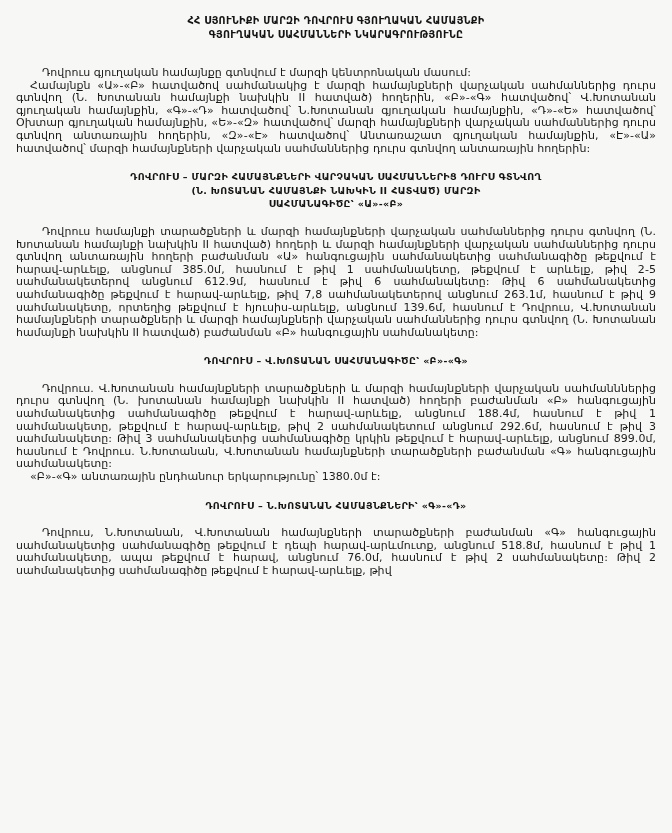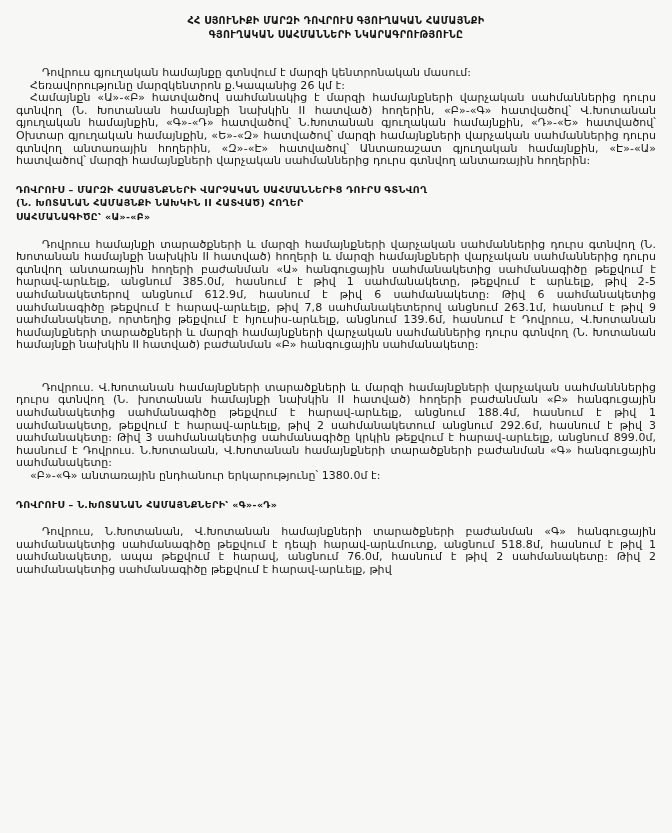--- a/index.html
+++ b/index.html
@@ -48,21 +48,21 @@
   }
   p.body.indent {
     text-indent: 26px;
   }
   p.body.indent-sm {
     text-indent: 14px;
   }
 
   h2.section {
     margin: 0;
-    text-align: left;
+    text-align: center;
     font-size: 9.5px;
     line-height: 13.6px;
     font-weight: 600;
     letter-spacing: 0.35px;
     color: #141414;
   }
   h2.section .sub {
     display: block;
     font-weight: 600;
   }
@@ -73,37 +73,39 @@
 <div class="page">
 
   <div class="doc-title">
     <span>ՀՀ ՍՅՈՒՆԻՔԻ ՄԱՐԶԻ ԴՈՎՐՈՒՍ ԳՅՈՒՂԱԿԱՆ ՀԱՄԱՅՆՔԻ</span>
     <span class="line2">ԳՅՈՒՂԱԿԱՆ ՍԱՀՄԱՆՆԵՐԻ ՆԿԱՐԱԳՐՈՒԹՅՈՒՆԸ</span>
   </div>
 
   <div class="spacer-lg"></div>
 
   <p class="body indent">Դովրուս գյուղական համայնքը գտնվում է մարզի կենտրոնական մասում:</p>
-  <p class="body indent-sm">Հեռավորությունը մարզկենտրոն ք.Կապանից  26 կմ է:</p>
   <p class="body indent-sm">Համայնքն «Ա»-«Բ» հատվածով սահմանակից է մարզի համայնքների վարչական սահմաններից դուրս գտնվող (Ն. Խոտանան համայնքի նախկին II հատված) հողերին, «Բ»-«Գ» հատվածով՝ Վ.Խոտանան գյուղական համայնքին, «Գ»-«Դ» հատվածով՝ Ն.Խոտանան գյուղական համայնքին, «Դ»-«Ե» հատվածով՝ Օխտար գյուղական համայնքին, «Ե»-«Զ» հատվածով՝ մարզի համայնքների վարչական սահմաններից դուրս գտնվող անտառային հողերին, «Զ»-«Է» հատվածով՝ Անտառաշատ գյուղական համայնքին, «Է»-«Ա» հատվածով՝ մարզի համայնքների վարչական սահմաններից դուրս գտնվող անտառային հողերին:</p>
 
   <div class="spacer-md"></div>
 
   <h2 class="section">
     <span>ԴՈՎՐՈՒՍ – ՄԱՐԶԻ ՀԱՄԱՅՆՔՆԵՐԻ ՎԱՐՉԱԿԱՆ ՍԱՀՄԱՆՆԵՐԻՑ ԴՈՒՐՍ ԳՏՆՎՈՂ</span>
-    <span class="sub">(Ն. ԽՈՏԱՆԱՆ ՀԱՄԱՅՆՔԻ ՆԱԽԿԻՆ II ՀԱՏՎԱԾ) ՀՈՂԵՐ</span>
+    <span class="sub">(Ն. ԽՈՏԱՆԱՆ ՀԱՄԱՅՆՔԻ ՆԱԽԿԻՆ II ՀԱՏՎԱԾ) ՄԱՐԶԻ</span>
     <span class="sub">ՍԱՀՄԱՆԱԳԻԾԸ՝ «Ա»-«Բ»</span>
   </h2>
 
   <div class="spacer-md"></div>
 
   <p class="body indent">Դովրուս  համայնքի տարածքների և մարզի համայնքների վարչական սահմաններից դուրս գտնվող (Ն. Խոտանան համայնքի նախկին II հատված) հողերի և մարզի համայնքների վարչական սահմաններից դուրս գտնվող անտառային հողերի  բաժանման «Ա» հանգուցային սահմանակետից սահմանագիծը թեքվում է հարավ-արևելք, անցնում 385.0մ, հասնում է թիվ 1 սահմանակետը, թեքվում է արևելք, թիվ 2-5 սահմանակետերով անցնում 612.9մ, հասնում է թիվ 6 սահմանակետը: Թիվ 6 սահմանակետից սահմանագիծը թեքվում է հարավ-արևելք, թիվ 7,8 սահմանակետերով անցնում 263.1մ, հասնում է թիվ 9 սահմանակետը, որտեղից թեքվում է հյուսիս-արևելք,  անցնում  139.6մ,  հասնում է  Դովրուս,  Վ.Խոտանան  համայնքների տարածքների և մարզի համայնքների  վարչական սահմաններից դուրս գտնվող (Ն. Խոտանան համայնքի նախկին II հատված) բաժանման «Բ» հանգուցային սահմանակետը:</p>
 
   <div class="spacer-md"></div>
 
+  <h2 class="section">
+    <span>ԴՈՎՐՈՒՍ – Վ.ԽՈՏԱՆԱՆ  ՍԱՀՄԱՆԱԳԻԾԸ՝  «Բ»-«Գ»</span>
+  </h2>
 
   <div class="spacer-md"></div>
 
   <p class="body indent">Դովրուս. Վ.Խոտանան  համայնքների տարածքների և մարզի համայնքների վարչական սահմանններից դուրս գտնվող (Ն. խոտանան համայնքի նախկին II հատված) հողերի բաժանման «Բ» հանգուցային սահմանակետից սահմանագիծը թեքվում է հարավ-արևելք, անցնում 188.4մ, հասնում է թիվ 1 սահմանակետը, թեքվում է հարավ-արևելք, թիվ 2 սահմանակետում անցնում 292.6մ, հասնում է թիվ 3 սահմանակետը: Թիվ 3 սահմանակետից սահմանագիծը կրկին թեքվում է հարավ-արևելք, անցնում 899.0մ, հասնում է Դովրուս. Ն.Խոտանան, Վ.Խոտանան   համայնքների տարածքների բաժանման «Գ» հանգուցային սահմանակետը:</p>
   <p class="body indent-sm">«Բ»-«Գ» անտառային ընդհանուր երկարությունը՝ 1380.0մ է:</p>
 
   <div class="spacer-md"></div>
 
   <h2 class="section">
     <span>ԴՈՎՐՈՒՍ – Ն.ԽՈՏԱՆԱՆ  ՀԱՄԱՅՆՔՆԵՐԻ՝  «Գ»-«Դ»</span>

